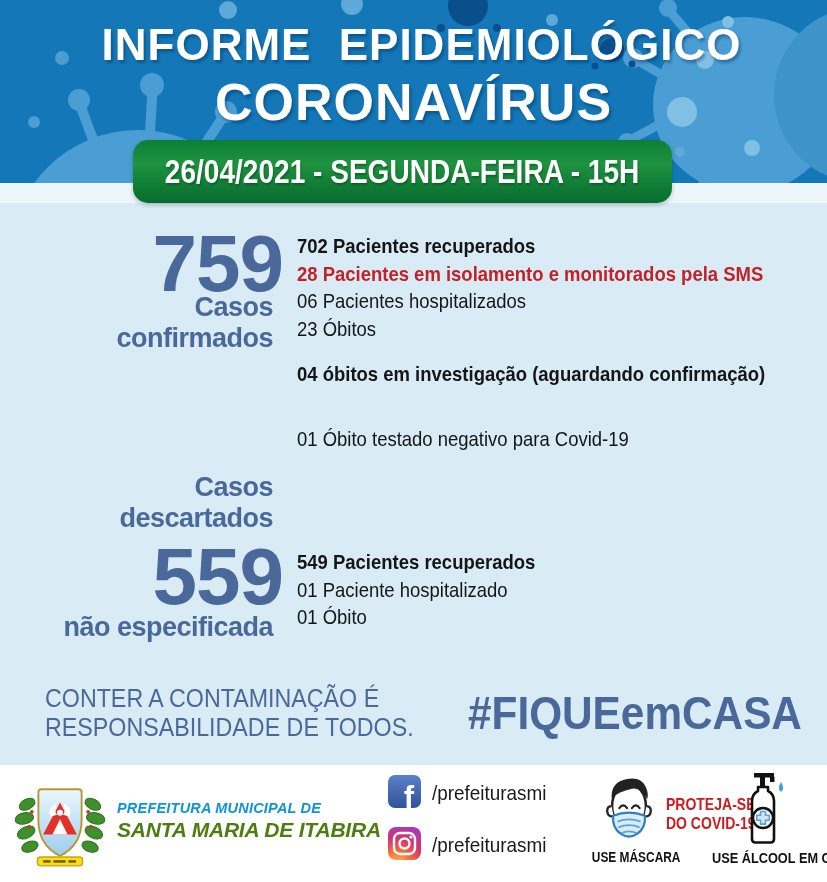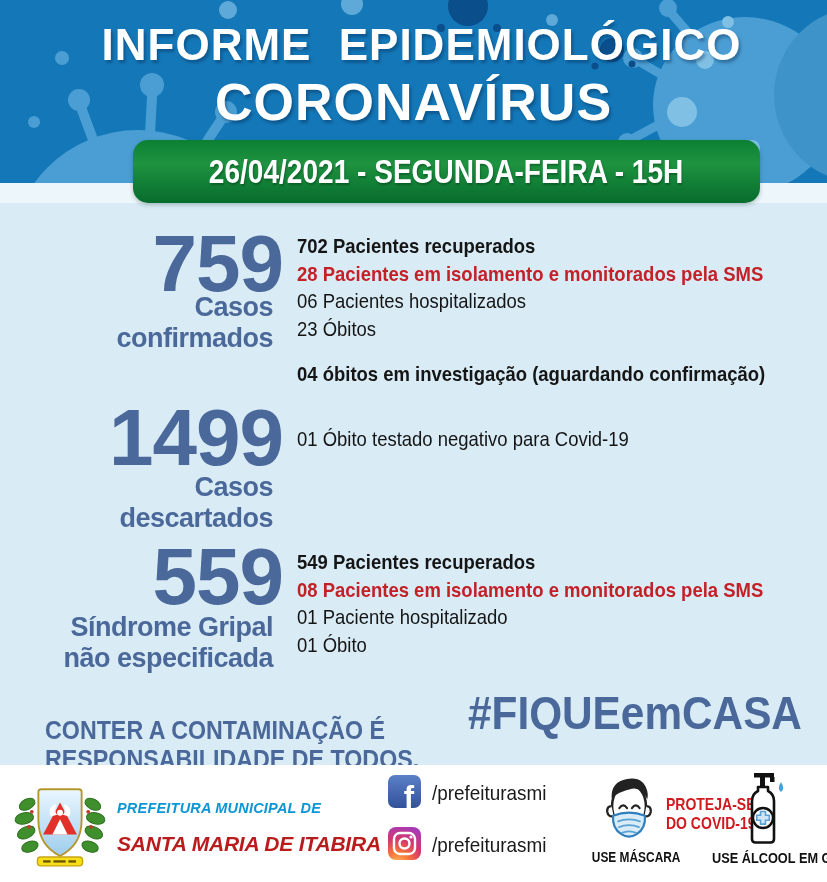--- a/index.html
+++ b/index.html
@@ -9,21 +9,21 @@
   
   .hdr{position:absolute;top:0;left:0;width:827px;height:183px;background:#1478b8;overflow:hidden;}
   .hdr svg{position:absolute;top:0;left:0;}
   .hdr-title{position:absolute;top:20px;left:8px;width:827px;text-align:center;color:#fff;
     font-size:44px;font-weight:bold;letter-spacing:1px;word-spacing:14px;z-index:3;
     text-shadow:2px 3px 3px rgba(0,30,70,.35);}
   .hdr-sub{position:absolute;top:72px;left:0;width:827px;text-align:center;color:#fff;
     font-size:52px;font-weight:bold;letter-spacing:1px;z-index:3;
     text-shadow:2px 3px 3px rgba(0,30,70,.35);}
   .band{position:absolute;top:183px;left:0;width:827px;height:20px;background:#ecf6fb;}
-  .date-banner{position:absolute;top:140px;left:133px;width:627px;height:63px;border-radius:15px;
+  .date-banner{position:absolute;top:140px;left:133px;width:539px;height:63px;border-radius:15px;
     background:linear-gradient(180deg,#0b8033 0%,#1f9340 38%,#148338 62%,#076c2d 100%);
     display:flex;align-items:center;justify-content:center;z-index:4;
     box-shadow:0 2px 4px rgba(0,40,20,.25);}
   .date-banner .txt{color:#fff;font-size:33px;font-weight:bold;white-space:nowrap;
     text-shadow:1px 2px 2px rgba(0,60,25,.45);}
 
   
   .cond{display:inline-block;transform:scaleX(.88);transform-origin:0 50%;white-space:nowrap;}
   .cond-c{display:inline-block;transform:scaleX(.85);transform-origin:50% 50%;white-space:nowrap;}
 
@@ -33,32 +33,32 @@
   .num-label{position:absolute;left:0;width:273px;text-align:right;color:#4a6899;font-weight:bold;
     font-size:27px;line-height:31px;letter-spacing:-0.5px;}
   .details{position:absolute;left:297px;}
   .dl{line-height:27.5px;font-size:21px;color:#151515;}
   .dl.b{font-weight:bold;}
   .dl.r{color:#c32128;font-weight:bold;}
   .note{position:absolute;left:297px;top:360px;font-size:21px;font-weight:bold;color:#151515;
     line-height:27px;}
 
   
-  .msg{position:absolute;left:45px;top:684px;color:#4a6899;font-weight:bold;font-size:25px;
-    line-height:29px;margin-top:32px;}
+  .msg{position:absolute;left:45px;top:684px;color:#4a6899;font-weight:normal;font-size:25px;
+    line-height:29px;}
   .msg .cond{transform:scaleX(.93);}
   .hashtag{position:absolute;left:468px;top:686px;color:#4a6899;font-weight:bold;font-size:46px;}
   .hashtag .cond{transform:scaleX(.92);}
 
   
   .footer{position:absolute;top:765px;left:0;width:827px;height:117px;background:#fff;}
   .crest{position:absolute;left:12px;top:13px;}
   .org{position:absolute;left:117px;top:36px;font-style:italic;font-weight:bold;line-height:1;}
   .org1{color:#0d96d5;font-size:14.5px;letter-spacing:.2px;}
-  .org2{color:#b91c1c;font-size:21px;margin-top:17px;letter-spacing:-0.2px;}
+  .org2{color:#4d7c0f;font-size:21px;margin-top:3px;letter-spacing:-0.2px;}
   .fb{position:absolute;left:388px;top:10px;width:33px;height:33px;border-radius:7px;
     background:linear-gradient(180deg,#5b80c7 0%,#32519b 100%);overflow:hidden;}
   .fb .glyph{position:absolute;right:7px;bottom:-8px;color:#fff;font-size:31px;font-weight:bold;}
   .ig{position:absolute;left:388px;top:62px;width:33px;height:33px;border-radius:8px;
     background:radial-gradient(circle at 28% 115%,#fdc468 0%,#f77737 28%,#d6366c 58%,#a73bb5 88%);}
   .handle{position:absolute;left:432px;font-size:21px;color:#1a1a1a;}
   .handle.f1{top:16px;}
   .handle.f2{top:68px;}
   .mask-icon{position:absolute;left:600px;top:8px;}
   .protect{position:absolute;left:658px;top:30px;width:84px;text-align:center;color:#d11920;
@@ -151,37 +151,34 @@
     <div class="dl b"><span class="cond">702 Pacientes recuperados</span></div>
     <div class="dl r"><span class="cond">28 Pacientes em isolamento e monitorados pela SMS</span></div>
     <div class="dl"><span class="cond">06 Pacientes hospitalizados</span></div>
     <div class="dl"><span class="cond">23 Óbitos</span></div>
   </div>
 
   <div class="note">
     <span class="cond">04 óbitos em investigação (aguardando confirmação)</span>
   </div>
 
-  <div class="num" style="top:398px">1499</div>
   <div class="num-label" style="top:472px">
     <div>Casos</div>
     <div>descartados</div>
   </div>
   <div class="details" style="top:425px">
     <div class="dl"><span class="cond">01 Óbito testado negativo para Covid-19</span></div>
   </div>
 
   <div class="num" style="top:537px">559</div>
   <div class="num-label" style="top:612px">
-    <div>Síndrome Gripal</div>
     <div>não especificada</div>
   </div>
   <div class="details" style="top:548px">
     <div class="dl b"><span class="cond">549 Pacientes recuperados</span></div>
-    <div class="dl r"><span class="cond">08 Pacientes em isolamento e monitorados pela SMS</span></div>
     <div class="dl"><span class="cond">01 Paciente hospitalizado</span></div>
     <div class="dl"><span class="cond">01 Óbito</span></div>
   </div>
 
   <div class="msg">
     <div><span class="cond">CONTER A CONTAMINAÇÃO É</span></div>
     <div><span class="cond">RESPONSABILIDADE DE TODOS.</span></div>
   </div>
   <div class="hashtag">
     <span class="cond">#FIQUEemCASA</span>

